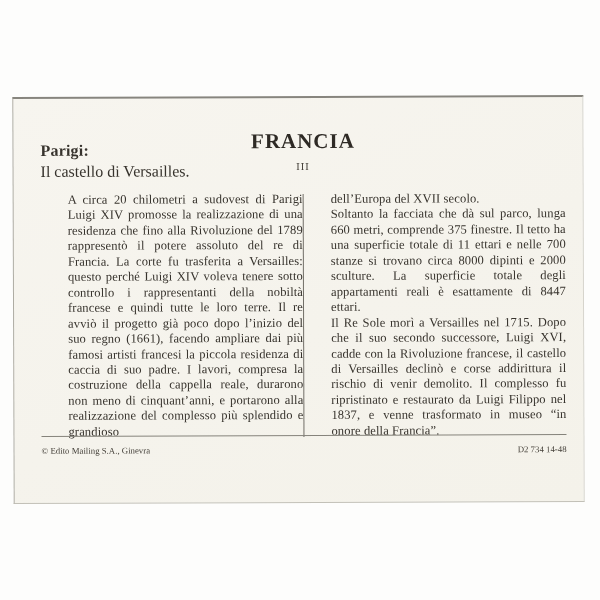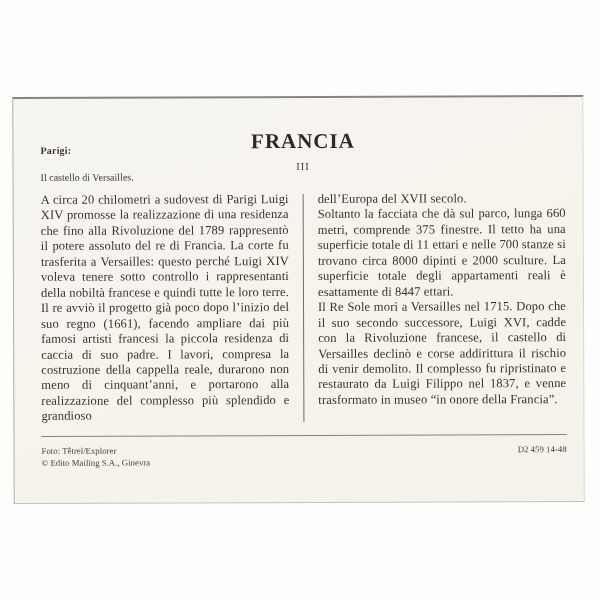--- a/index.html
+++ b/index.html
@@ -22,25 +22,25 @@
     border-right: 1px solid #d6d4cc;
     border-bottom: 1px solid #c2c0b7;
     transform: rotate(-0.2deg);
     transform-origin: 50% 50%;
     color: #37332d;
   }
   .head-left {
     position: absolute;
     left: 27px;
     top: 44px;
-    font-size: 10px;
+    font-size: 16px;
     line-height: 15px;
   }
   .location { font-weight: bold; letter-spacing: 0.2px; }
-  .subject { margin-top: 12px; }
+  .subject { margin-top: 6px; }
   .title-block {
     position: absolute;
     left: 27px;
     width: 525px;
     top: 31px;
     text-align: center;
   }
   .title {
     font-weight: bold;
     font-size: 21px;
@@ -61,20 +61,21 @@
     display: flex;
     justify-content: space-between;
     align-items: stretch;
   }
   .col {
     width: 248px;
     font-size: 12.6px;
     line-height: 15.45px;
     text-align: justify;
     letter-spacing: 0.1px;
+    margin-left: 27px;
   }
   .col p { margin: 0; }
   .divider {
     width: 1px;
     background: #716e67;
     margin-top: 2px;
     margin-bottom: 2px;
   }
   .rule {
     position: absolute;
@@ -121,21 +122,20 @@
       <p>dell’Europa del XVII secolo.</p>
       <p>Soltanto la facciata che dà sul parco, lunga 660 metri, comprende 375 finestre. Il tetto ha una superficie totale di 11 ettari e nelle 700 stanze si trovano circa 8000 dipinti e 2000 sculture. La superficie totale degli appartamenti reali è esattamente di 8447 ettari.</p>
       <p>Il Re Sole morì a Versailles nel 1715. Dopo che il suo secondo successore, Luigi XVI, cadde con la Rivoluzione francese, il castello di Versailles declinò e corse addirittura il rischio di venir demolito. Il complesso fu ripristinato e restaurato da Luigi Filippo nel 1837, e venne trasformato in museo “in onore della Francia”.</p>
     </div>
   </div>
 
   <div class="rule"></div>
 
   <div class="footer">
     <div class="credits-left">
-      <div>Foto: Têtrel/Explorer</div>
       <div>© Edito Mailing S.A., Ginevra</div>
     </div>
     <div class="credits-right">
-      <div>D2 459 14-48</div>
+      <div>D2 734 14-48</div>
     </div>
   </div>
 
 </div>
 
 </body></html>

